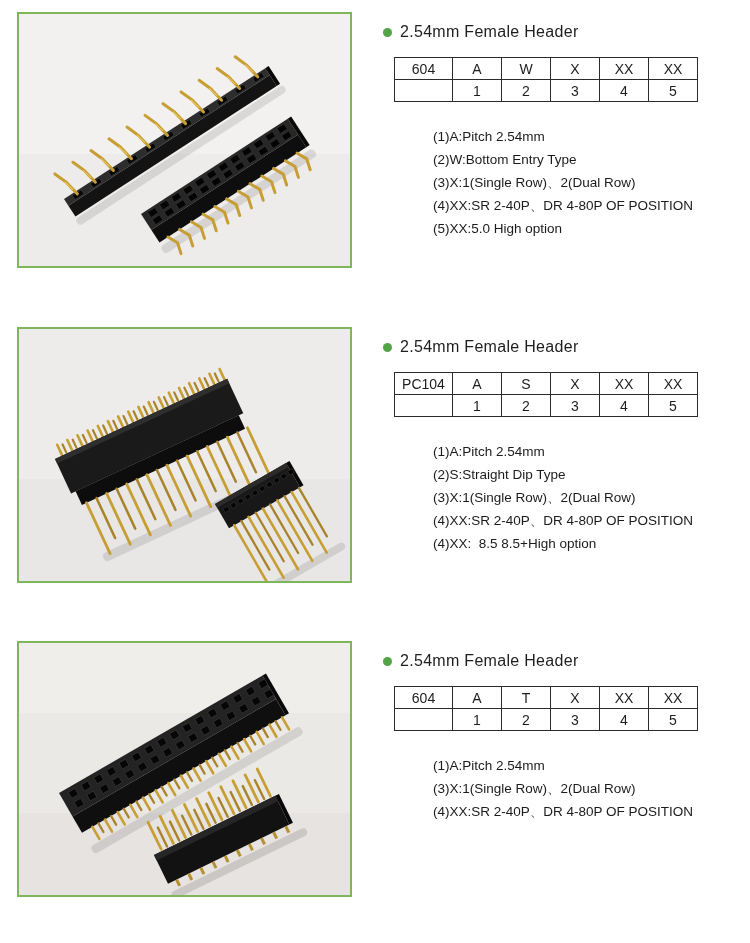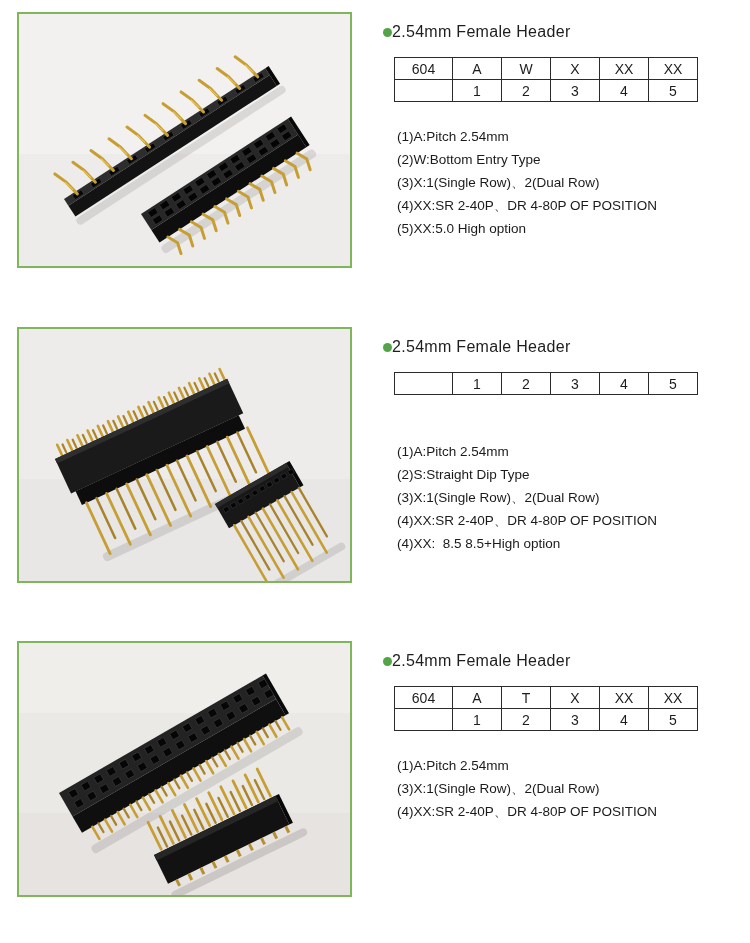--- a/index.html
+++ b/index.html
@@ -7,32 +7,32 @@
     width:750px;height:943px;position:relative;background:#ffffff;
     font-family:"Liberation Sans", sans-serif;overflow:hidden;
   }
   .product-section{position:absolute;left:0;width:750px;height:260px;}
   .photo-box{
     position:absolute;left:17px;top:0;width:335px;height:256px;
     border:2px solid #7fb65c;box-sizing:border-box;background:#fff;
   }
   .photo-box svg{display:block;width:100%;height:100%;}
   .content{position:absolute;left:378px;top:0;width:350px;height:256px;}
-  .title-row{position:absolute;left:5px;top:11px;display:flex;align-items:center;}
+  .title-row{position:absolute;left:5px;top:11px;display:flex;align-items:center;gap:8px;}
   .bullet{width:9px;height:9px;border-radius:50%;background:#53a347;flex:0 0 auto;}
   .sec-title{margin:0;font-size:16px;font-weight:400;color:#1e1e1e;letter-spacing:0.3px;}
   .pn-table{
     position:absolute;left:16px;top:45px;border-collapse:collapse;table-layout:fixed;padding-left:32px;
   }
   .pn-table td{
     border:1px solid #2b2b2b;height:21px;padding:0;text-align:center;vertical-align:middle;
     font-size:14px;color:#1d1d1d;
   }
   .notes{position:absolute;left:19px;top:113px;}
-  .note{font-size:13.5px;color:#1b1b1b;line-height:23px;white-space:pre;}
+  .note{font-size:13.5px;color:#1b1b1b;line-height:23px;white-space:pre;margin-left:36px;}
 </style>
 </head>
 <body>
 
 <section class="product-section" style="top:12px">
   <div class="photo-box">
     <svg viewBox="0 0 331 252">
       <defs>
         <g id="s1-h">
             <rect width="10.5" height="5" fill="#060606" stroke="#414141" stroke-width="0.6"></rect>
@@ -305,20 +305,28 @@
     <table class="pn-table">
       <colgroup>
           <col style="width:58px">
           <col style="width:49px">
           <col style="width:49px">
           <col style="width:49px">
           <col style="width:49px">
           <col style="width:49px">
         </colgroup>
       <tbody>
+          <tr>
+        <td>PC104</td>
+        <td>A</td>
+        <td>S</td>
+        <td>X</td>
+        <td>XX</td>
+        <td>XX</td>
+      </tr>
       <tr>
         <td></td>
         <td>1</td>
         <td>2</td>
         <td>3</td>
         <td>4</td>
         <td>5</td>
       </tr>
     </tbody>
       </table>

